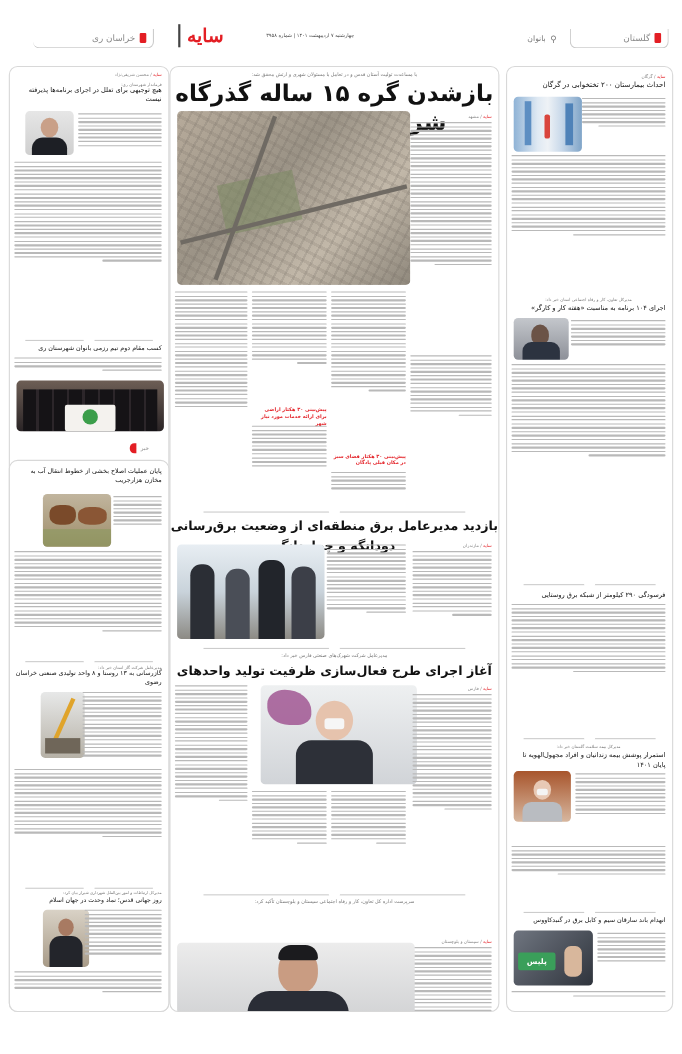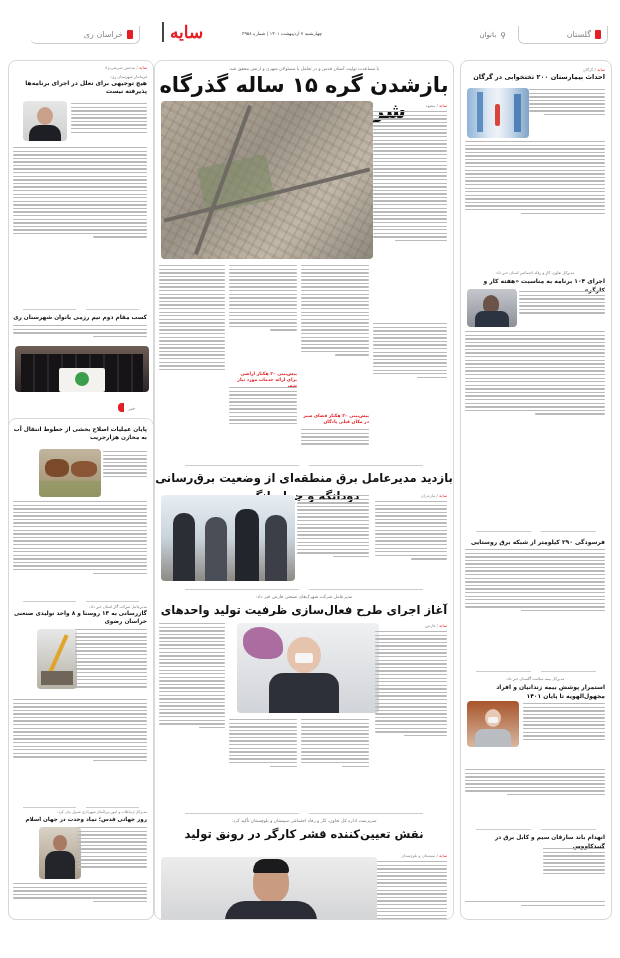--- a/index.html
+++ b/index.html
@@ -4,21 +4,21 @@
 <style>
 *{box-sizing:border-box;margin:0;padding:0}
 html,body{width:620px;height:958px;background:#fff;overflow:hidden}
 body{font-family:"DejaVu Sans",sans-serif;color:#222;direction:rtl;position:relative}
 .page{position:absolute;left:8px;top:60px;width:604px;height:860px}
 .hdr{position:absolute;left:22px;top:26px;width:578px;height:18px;font-size:6px;color:#777}
 .hdr .sec{position:absolute;top:0;height:18px;border:1px solid #ccc;border-radius:0 0 6px 6px;border-top:none;display:flex;align-items:center;gap:4px;padding:0 6px}
 .hdr .red-mark{width:6px;height:9px;background:#e31e24;border-radius:1px}
 .logo{position:absolute;left:132px;top:-4px;font-family:"DejaVu Serif",serif;font-size:17px;color:#e31e24;font-weight:bold;border-left:2px solid #444;padding-left:6px}
 .col{position:absolute;border:1px solid #d8d8d8;border-radius:8px;background:#fff;overflow:hidden}
-.ttl{font-weight:bold;color:#111;font-size:7px;line-height:9px}
+.ttl{font-weight:normal;color:#111;font-size:7px;line-height:9px}
 .kicker{font-size:4.5px;color:#777;text-align:center;line-height:7px}
 .big{font-size:21px;font-weight:bold;color:#111;text-align:center;line-height:26px;letter-spacing:-.3px}
 .mid{font-size:13px;font-weight:bold;color:#111;text-align:center;line-height:18px}
 .photo{position:absolute;border-radius:4px;overflow:hidden}
 .by{font-size:4px;color:#e31e24;line-height:6px}
 .by span{color:#888}
 .divdots{height:8px;position:relative}
 .divdots:before{content:"";position:absolute;left:10%;right:10%;top:4px;border-top:1px solid #ccc}
 .divdots:after{content:"";position:absolute;left:50%;top:2px;width:8px;height:4px;margin-left:-4px;background:#fff;border-radius:2px;box-shadow:0 0 0 1px #fff}
 .sub-red{color:#e31e24;font-weight:bold;font-size:4.5px;line-height:6px}
@@ -191,20 +191,24 @@
         <i></i>
         <i></i>
         <i></i>
         <i style="width:70%"></i>
       </div>
 
     <div class="divdots" style="position:absolute;right:0;left:0;top:764px"></div>
     <div style="position:absolute;right:6px;top:772px;width:140px">
       <div class="ttl" style="font-size:5.8px">انهدام باند سارقان سیم و کابل برق در گنبدکاووس</div>
     </div>
+    <div class="photo" style="left:6px;top:785px;width:72px;height:50px;background:linear-gradient(135deg,#6f7580,#2f343c)">
+      <div style="position:absolute;left:4px;top:20px;width:34px;height:16px;background:#3a9f5a;border-radius:2px;color:#fff;font-size:7px;font-weight:bold;text-align:center;line-height:16px">پلیس</div>
+      <div style="position:absolute;right:10px;top:14px;width:16px;height:28px;background:#d8b79c;border-radius:6px"></div>
+    </div>
     <div class="lines" style="right:6px;top:787px;width:62px">
         <i></i>
         <i></i>
         <i></i>
         <i></i>
         <i></i>
         <i></i>
         <i></i>
         <i></i>
       </div>
@@ -545,21 +549,20 @@
         <i></i>
         <i></i>
         <i></i>
         <i></i>
         <i></i>
         <i style="width:40%"></i>
       </div>
 
     <div class="divdots" style="position:absolute;left:0;right:0;top:748px"></div>
     <div class="kicker" style="position:absolute;left:0;right:0;top:756px">سرپرست اداره کل تعاون، کار و رفاه اجتماعی سیستان و بلوچستان تأکید کرد:</div>
-    <div class="mid" style="position:absolute;left:0;right:0;top:764px;font-size:11.5px">نقش تعیین‌کننده قشر کارگر در رونق تولید</div>
     <div class="by" style="position:absolute;right:6px;top:792px">سایه <span>/ سیستان و بلوچستان</span></div>
     <div class="lines" style="right:6px;top:800px;width:72px">
         <i></i>
         <i></i>
         <i></i>
         <i></i>
         <i></i>
         <i></i>
         <i></i>
         <i></i>

